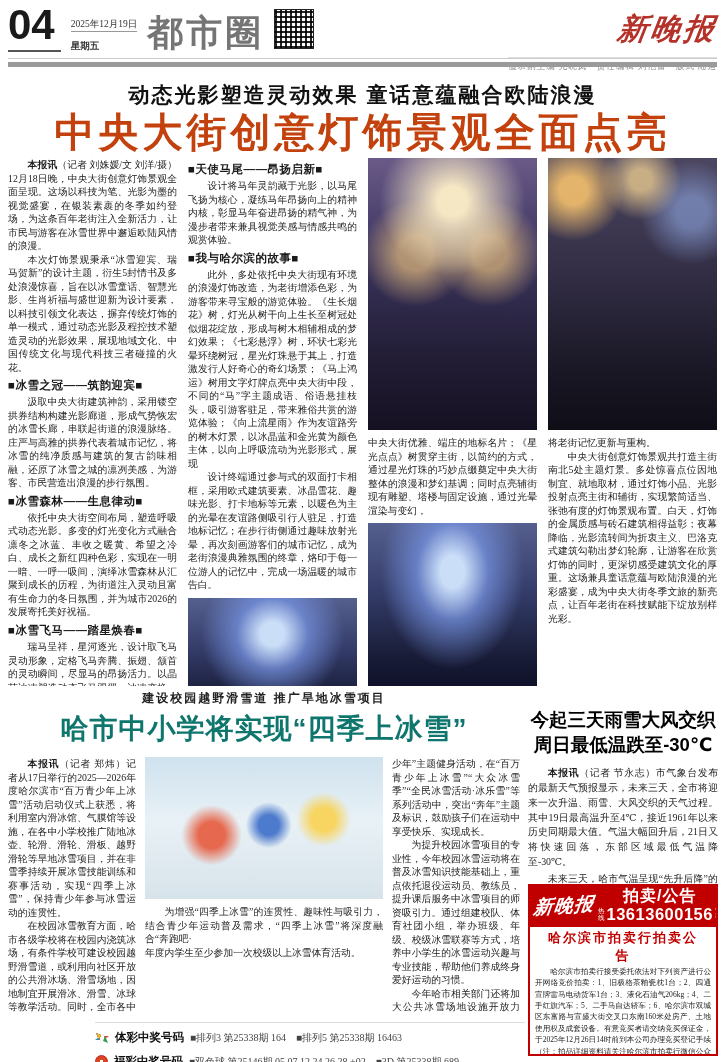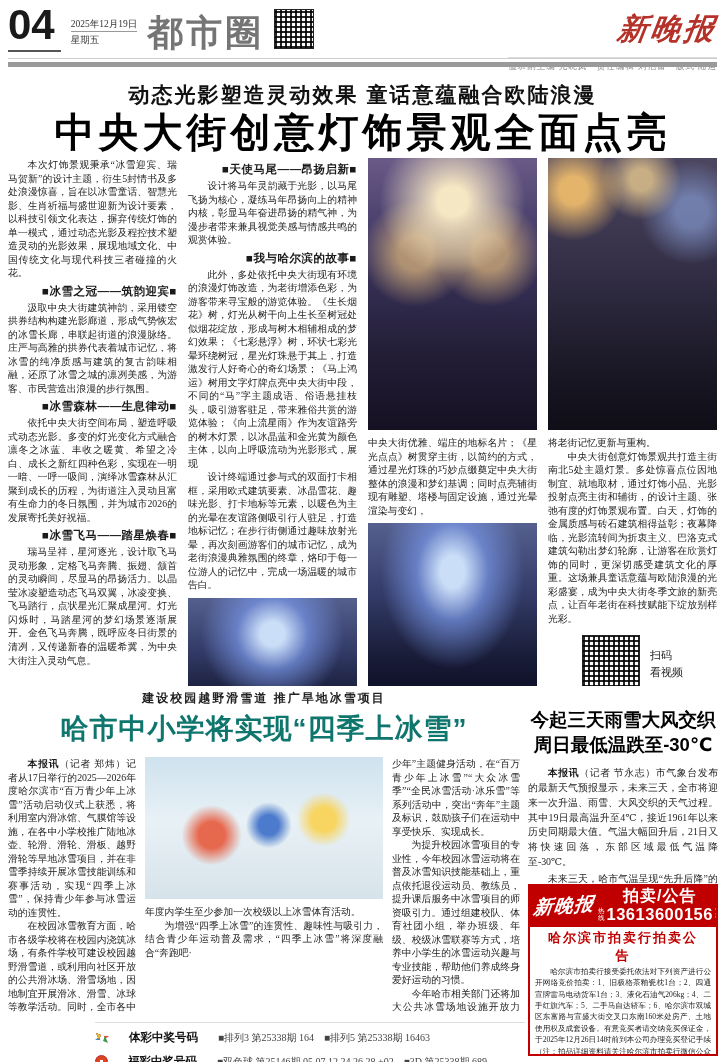--- a/index.html
+++ b/index.html
@@ -8,46 +8,46 @@
     position:relative; width:725px; height:1062px; margin:0 auto;
     background:#fff; overflow:hidden; color:#1a1a1a;
     font-family:"Liberation Serif","DejaVu Serif",serif;
   }
 
   
   .hdr { position:absolute; left:8px; top:5px; right:8px; height:52px; display:flex; justify-content:space-between; }
   .hdr-left { display:flex; align-items:flex-start; gap:10px; }
   .pagenum { font-family:"Liberation Sans","DejaVu Sans",sans-serif; font-weight:900; font-size:42px; line-height:0.95; border-bottom:2px solid #555; padding:0 6px 5px 0; }
   .dateblock { margin-top:12px; font-size:9.5px; color:#333; line-height:1.5; }
-  .dateblock .wk { border-top:1px solid #999; padding-top:1px; }
+  .dateblock .wk { border-top:1px solid #999; padding-top:7px;font-weight:bold; }
   .section-title { font-family:"Liberation Sans","DejaVu Sans",sans-serif; font-weight:900; font-size:36px; color:#757575; letter-spacing:3px; margin-top:4px; }
   .qr { background-color:#fff;
     background-image:
       repeating-linear-gradient(0deg, rgba(0,0,0,.85) 0 2px, transparent 2px 5px),
       repeating-linear-gradient(90deg, rgba(0,0,0,.85) 0 2px, transparent 2px 5px);
     border:1px solid #222; }
   .qr-sm { width:40px; height:40px; margin-top:4px; }
   .hdr-right { text-align:right; padding-top:4px; }
   .masthead { font-size:30px; font-weight:bold; font-style:italic; color:#b5322a; letter-spacing:3px; transform:skewX(-8deg); }
   .staff { font-size:8.5px; color:#8a8a8a; margin-top:7px; border-top:1px solid #ddd; padding-top:3px; letter-spacing:1px; }
   .hdr-rule { position:absolute; left:8px; right:8px; top:58px; height:1px; background:#ccc; }
   .hdr-bar  { position:absolute; left:8px; right:8px; top:62px; height:5px; background:#9a9a9a; }
 
   
   .kicker { position:absolute; top:81px; left:0; right:0; text-align:center;
     font-family:"Liberation Sans","DejaVu Sans",sans-serif; font-weight:700; font-size:21px; letter-spacing:2px; color:#111; }
   .lead-title { position:absolute; top:105px; left:0; right:0; text-align:center; white-space:nowrap;
-    font-family:"Liberation Sans","DejaVu Sans",sans-serif; font-weight:900; font-size:40px; letter-spacing:4px; color:#000000; }
+    font-family:"Liberation Sans","DejaVu Sans",sans-serif; font-weight:900; font-size:40px; letter-spacing:4px; color:#c2410c; }
   .lead-cols { position:absolute; top:158px; left:8px; right:8px; height:528px; display:flex; gap:11px; }
   .lead-col { flex:1 1 0; min-width:0; display:flex; flex-direction:column; overflow:hidden; }
   .para { font-size:9.8px; line-height:1.38; text-align:justify; text-indent:2em; color:#1c1c1c; }
   .para.noindent { text-indent:0; }
   .byl { font-weight:700; }
   .subhead { font-family:"Liberation Sans","DejaVu Sans",sans-serif; font-weight:700; font-size:11.5px;
-    text-align:right; margin:4px 0 2px; color:#1a1a1a; letter-spacing:0.5px; }
+    text-align:left; margin:4px 0 2px; color:#1a1a1a; letter-spacing:0.5px; }
   .photo { flex-shrink:0; }
   .ph-arch { height:272px; margin-bottom:6px;
     background:
       radial-gradient(circle at 50% 16%, rgba(255,240,200,.95) 0 6%, transparent 30%),
       radial-gradient(circle at 28% 35%, rgba(255,210,130,.6) 0 8%, transparent 25%),
       radial-gradient(circle at 72% 35%, rgba(255,210,130,.6) 0 8%, transparent 25%),
       linear-gradient(180deg,#6a5a88 0%, #3c3560 35%, #241f38 70%, #151021 100%); }
   .ph-crowd { height:272px; margin-bottom:6px;
     background:
       radial-gradient(circle at 15% 12%, rgba(255,200,110,.85) 0 5%, transparent 18%),
@@ -96,21 +96,21 @@
   .ad-phone-small { font-size:6.5px; line-height:1.1; }
   .ad-phone { font-family:"Liberation Sans","DejaVu Sans",sans-serif; font-weight:900; font-size:16.5px; letter-spacing:0.5px; }
   .ad-notice-title { color:#c00000; font-family:"Liberation Sans","DejaVu Sans",sans-serif; font-weight:900;
     font-size:13px; text-align:center; letter-spacing:2px; padding:2px 12px 1px; }
   .ad-body { font-size:7.6px; line-height:1.5; text-align:justify; text-indent:2em; color:#222; padding:0 5px; }
   .ad-lines { padding:0 5px 4px; }
   .ad-lines div { font-size:7.6px; line-height:1.5; color:#222; }
 
   
   .lottery { position:absolute; left:95px; top:1022px; width:430px; border-top:1px solid #ddd; padding-top:7px; }
-  .lot-row { display:flex; align-items:flex-start; gap:20px; margin-bottom:5px; }
+  .lot-row { display:flex; align-items:flex-start; gap:6px; margin-bottom:5px; }
   .lot-icon { flex:none; margin-top:1px; }
   .welfare-dot { width:13px; height:13px; border-radius:50%;
     background:radial-gradient(circle at 50% 50%, #fff 0 22%, #d42 24% 100%); border:1px solid #b22; }
   .lot-label { font-family:"Liberation Sans","DejaVu Sans",sans-serif; font-weight:700; font-size:11.5px; color:#111; flex:none; }
   .lot-items { font-size:10px; color:#444; line-height:1.5; }
 </style>
 </head>
 <body>
 
 <div class="page">
@@ -131,20 +131,21 @@
     </div>
   </div>
   <div class="hdr-rule"></div>
   <div class="hdr-bar"></div>
 
   <div class="kicker">动态光影塑造灵动效果  童话意蕴融合欧陆浪漫</div>
   <div class="lead-title">中央大街创意灯饰景观全面点亮</div>
 
   <div class="lead-cols">
     <div class="lead-col">
+      <p class="para"><span class="byl">本报讯</span><span>（记者 刘姝媛/文 刘洋/摄）</span><span>12月18日晚，中央大街创意灯饰景观全面呈现。这场以科技为笔、光影为墨的视觉盛宴，在银装素裹的冬季如约登场，为这条百年老街注入全新活力，让市民与游客在冰雪世界中邂逅欧陆风情的浪漫。</span></p>
       <p class="para">本次灯饰景观秉承“冰雪迎宾、瑞马贺新”的设计主题，衍生5封情书及多处浪漫惊喜，旨在以冰雪童话、智慧光影、生肖祈福与盛世迎新为设计要素，以科技引领文化表达，摒弃传统灯饰的单一模式，通过动态光影及程控技术塑造灵动的光影效果，展现地域文化、中国传统文化与现代科技三者碰撞的火花。</p>
       <div class="subhead">■冰雪之冠——筑韵迎宾■</div>
       <p class="para">汲取中央大街建筑神韵，采用镂空拱券结构构建光影廊道，形成气势恢宏的冰雪长廊，串联起街道的浪漫脉络。庄严与高雅的拱券代表着城市记忆，将冰雪的纯净质感与建筑的复古韵味相融，还原了冰雪之城的凛冽美感，为游客、市民营造出浪漫的步行氛围。</p>
       <div class="subhead">■冰雪森林——生息律动■</div>
       <p class="para">依托中央大街空间布局，塑造呼吸式动态光影。多变的灯光变化方式融合凛冬之冰蓝、丰收之暖黄、希望之冷白、成长之新红四种色彩，实现在一明一暗、一呼一吸间，演绎冰雪森林从汇聚到成长的历程，为街道注入灵动且富有生命力的冬日氛围，并为城市2026的发展寄托美好祝福。</p>
       <div class="subhead">■冰雪飞马——踏星焕春■</div>
       <p class="para">瑞马呈祥，星河逐光，设计取飞马灵动形象，定格飞马奔腾、振翅、颔首的灵动瞬间，尽显马的昂扬活力。以晶莹冰凌塑造动态飞马双翼，冰凌变换、飞马踏行，点状星光汇聚成星河。灯光闪烁时，马踏星河的梦幻场景逐渐展开。金色飞马奔腾，既呼应冬日街景的清冽，又传递新春的温暖希冀，为中央大街注入灵动气息。</p>
     </div>
 
     <div class="lead-col">
@@ -158,43 +159,36 @@
 
     <div class="lead-col">
       <div class="photo ph-arch"></div>
       <p class="para noindent">中央大街优雅、端庄的地标名片；《星光点点》树贯穿主街，以简约的方式，通过星光灯珠的巧妙点缀奠定中央大街整体的浪漫和梦幻基调；同时点亮辅街现有雕塑、塔楼与固定设施，通过光晕渲染与变幻，</p>
       <div class="photo ph-blue"></div>
     </div>
 
     <div class="lead-col">
       <div class="photo ph-crowd"></div>
       <p class="para noindent">将老街记忆更新与重构。</p>
-      <p class="para">中央大街创意灯饰景观共打造主街南北5处主题灯景。多处惊喜点位因地制宜、就地取材，通过灯饰小品、光影投射点亮主街和辅街，的设计主题、张弛有度的灯饰景观布置。白天，灯饰的金属质感与砖石建筑相得益彰；夜幕降临，光影流转间为折衷主义、巴洛克式建筑勾勒出梦幻轮廓，让游客在欣赏灯饰的同时，更深切感受建筑文化的厚重。这场兼具童话意蕴与欧陆浪漫的光彩盛宴，成为中央大街冬季文旅的新亮点，让百年老街在科技赋能下绽放别样光彩。</p>
-      <div class="qr-row">
-        <div class="qr qr-lg"></div>
-        <div class="qr-cap">
-          <div>扫码</div>
-          <div>看视频</div>
-        </div>
-      </div>
+      <p class="para">中央大街创意灯饰景观共打造主街南北5处主题灯景。多处惊喜点位因地制宜、就地取材，通过灯饰小品、光影投射点亮主街和辅街，实现繁简适当、张弛有度的灯饰景观布置。白天，灯饰的金属质感与砖石建筑相得益彰；夜幕降临，光影流转间为折衷主义、巴洛克式建筑勾勒出梦幻轮廓，让游客在欣赏灯饰的同时，更深切感受建筑文化的厚重。这场兼具童话意蕴与欧陆浪漫的光彩盛宴，成为中央大街冬季文旅的新亮点，让百年老街在科技赋能下绽放别样光彩。</p>
     </div>
   </div>
 
   <div class="school">
     <div class="school-kicker">建设校园越野滑雪道  推广旱地冰雪项目</div>
     <div class="school-title">哈市中小学将实现“四季上冰雪”</div>
     <div class="school-cols">
       <div class="school-colA">
         <p class="para"><span class="byl">本报讯</span><span>（记者 郑炜）</span><span>记者从17日举行的2025—2026年度哈尔滨市“百万青少年上冰雪”活动启动仪式上获悉，将利用室内滑冰馆、气膜馆等设施，在各中小学校推广陆地冰壶、轮滑、滑轮、滑板、越野滑轮等旱地冰雪项目，并在非雪季持续开展冰雪技能训练和赛事活动，实现“四季上冰雪”，保持青少年参与冰雪运动的连贯性。</span></p>
         <p class="para">在校园冰雪教育方面，哈市各级学校将在校园内浇筑冰场，有条件学校可建设校园越野滑雪道，或利用向社区开放的公共滑冰场、滑雪场地，因地制宜开展滑冰、滑雪、冰球等教学活动。同时，全市各中小学将积极组织学生参与全省学生联赛、冬令营、滑雪比赛等赛事，开展校级或校际间雪地足球、雪地排球、雪地跳绳、雪地拔河、冰雪趣味等体育活动，并充分利用阳光体育时间、后亚冬主题研学活动等形式，广泛开展特色校园冰雪活动，确保</p>
       </div>
       <div class="school-mid">
         <div class="photo ph-school"></div>
+        <p class="para">为增强“四季上冰雪”的连贯性、趣味性与吸引力，结合青少年运动普及需求，“四季上冰雪”将深度融合“奔跑吧·</p>
         <p class="para noindent">年度内学生至少参加一次校级以上冰雪体育活动。</p>
-        <p class="para">为增强“四季上冰雪”的连贯性、趣味性与吸引力，结合青少年运动普及需求，“四季上冰雪”将深度融合“奔跑吧·</p>
       </div>
       <div class="school-colB">
         <p class="para noindent">少年”主题健身活动，在“百万青少年上冰雪”“大众冰雪季”“全民冰雪活动·冰乐雪”等系列活动中，突出“奔年”主题及标识，鼓励孩子们在运动中享受快乐、实现成长。</p>
         <p class="para">为提升校园冰雪项目的专业性，今年校园冰雪运动将在普及冰雪知识技能基础上，重点依托退役运动员、教练员，提升课后服务中冰雪项目的师资吸引力。通过组建校队、体育社团小组，举办班级、年级、校级冰雪联赛等方式，培养中小学生的冰雪运动兴趣与专业技能，帮助他们养成终身爱好运动的习惯。</p>
         <p class="para">今年哈市相关部门还将加大公共冰雪场地设施开放力度，确保公共冰雪体育场地设施优先向青少年开放，市体育系统所属冰雪场地设施在保障专业训练的前提下，将最大限度向青少年开放；同时，哈市各中小学校浇筑的滑冰场，课余时间必须向本校学生开放，并创造条件向社会青少年开放。</p>
       </div>
     </div>
   </div>
 
   <div class="weather">

